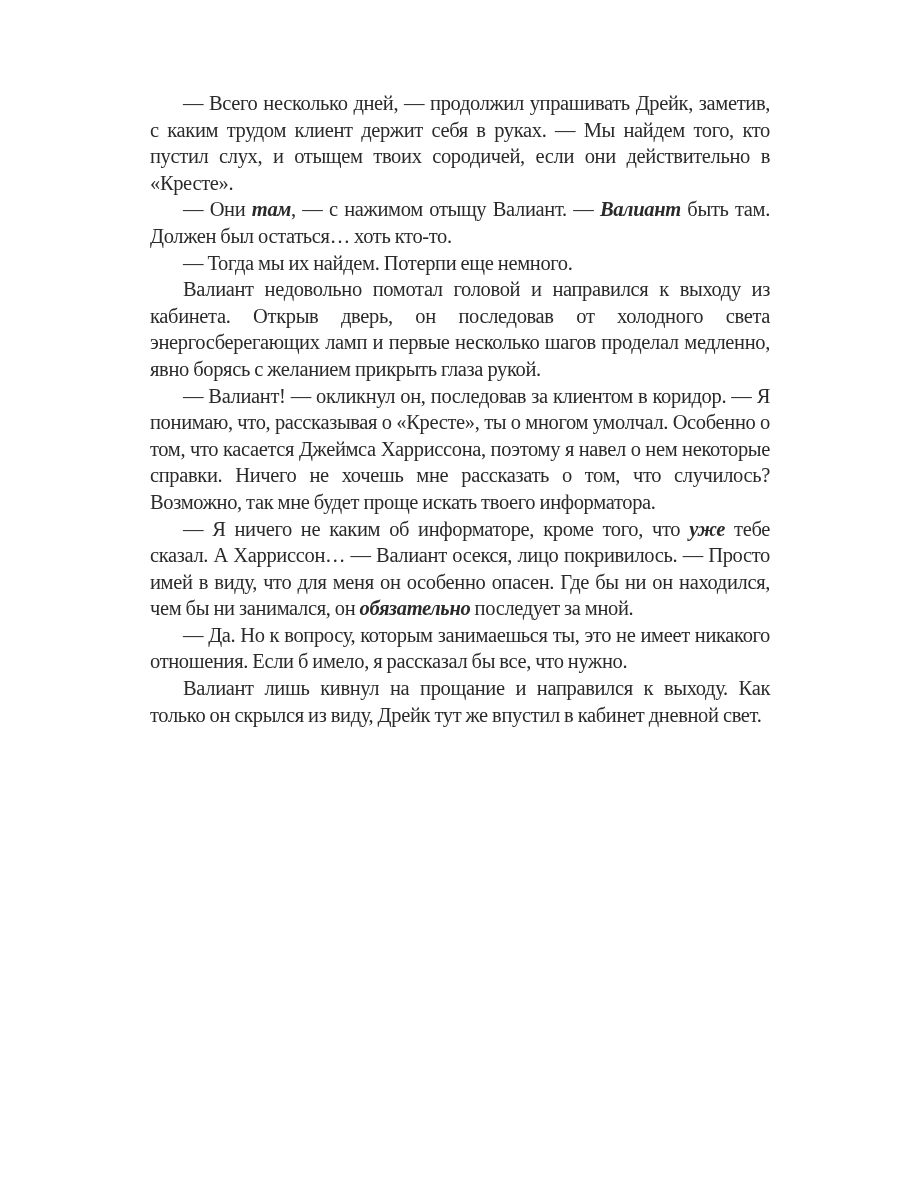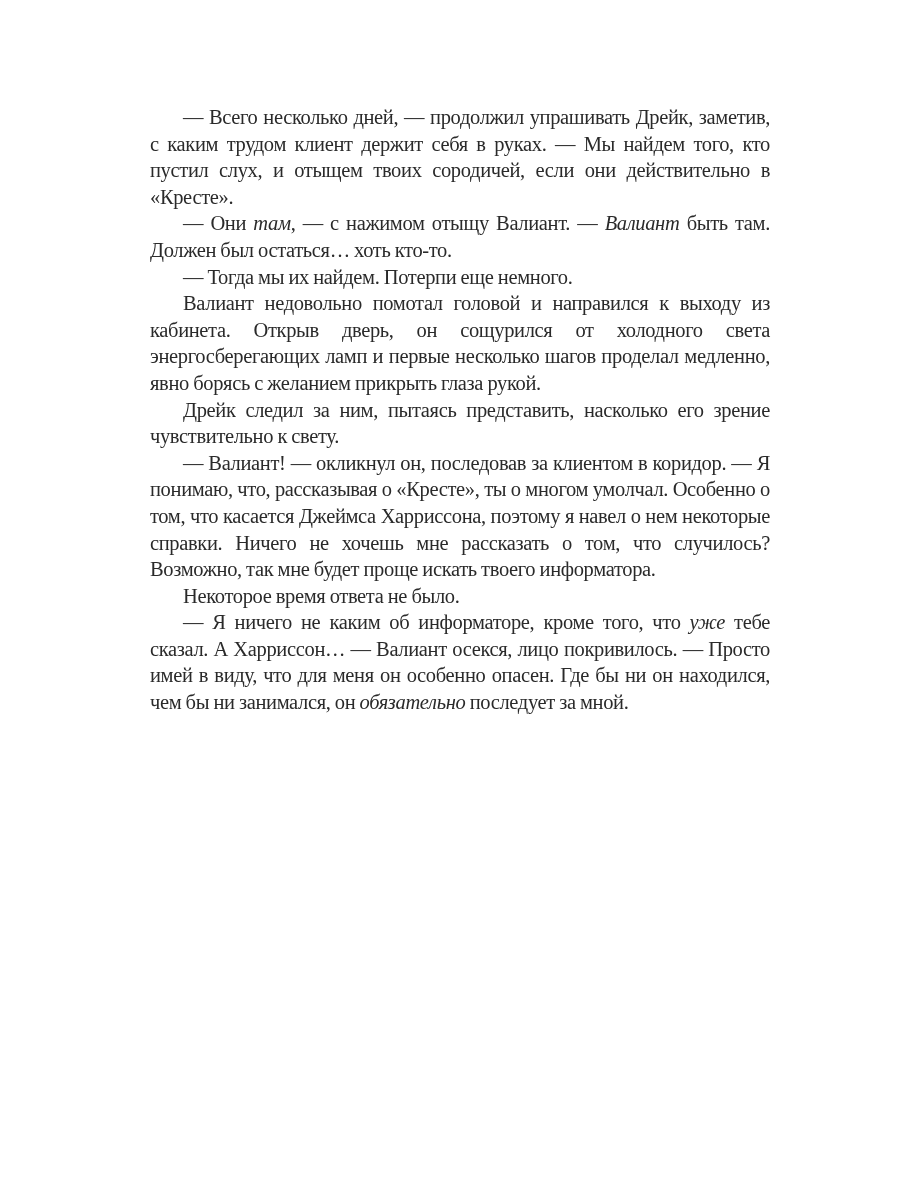--- a/index.html
+++ b/index.html
@@ -1,41 +1,41 @@
 <!DOCTYPE html>
 <html><head>
 <meta charset="utf-8">
 <style>
   html, body { margin: 0; padding: 0; background: #ffffff; }
   body { width: 900px; height: 1200px; position: relative; overflow: hidden; }
   .page {
     position: absolute;
     left: 150px;
-    top: 104px;
+    top: 90px;
     width: 620px;
     font-family: "Liberation Serif", "DejaVu Serif", serif;
     font-size: 20.5px;
     line-height: 26.6px;
     color: #2a2a2a;
     text-align: justify;
     hyphens: manual;
   }
   .page p {
     margin: 0;
     text-indent: 33px;
     letter-spacing: -0.35px;
     word-spacing: -0.5px;
   }
-  .page p em { font-style: italic; }
+  .page p em { font-style: italic; font-weight: bold; }
 </style>
 </head>
 <body>
 
 <div class="page">
   <p><span>— Всего несколько дней, — продолжил упрашивать Дрейк, заметив, с каким трудом клиент держит себя в руках. — Мы найдем того, кто пустил слух, и отыщем твоих сородичей, если они действительно в «Кресте».</span></p>
   <p><span>— Они </span><em>там</em><span>, — с нажимом отыщу Валиант. — </span><em>Валиант</em><span> быть там. Должен был остаться… хоть кто-то.</span></p>
   <p><span>— Тогда мы их найдем. Потерпи еще немного.</span></p>
-  <p><span>Валиант недовольно помотал головой и направился к выходу из кабинета. Открыв дверь, он сощурился от холодного света энергосберегающих ламп и первые несколько шагов проделал медленно, явно борясь с желанием прикрыть глаза рукой.</span></p>
-  <p><span>Дрейк следил за ним, пытаясь представить, насколько его зрение чувствительно к свету.</span></p>
+  <p><span>Валиант недовольно помотал головой и направился к выходу из кабинета. Открыв дверь, он последовав от холодного света энергосберегающих ламп и первые несколько шагов проделал медленно, явно борясь с желанием прикрыть глаза рукой.</span></p>
   <p><span>— Валиант! — окликнул он, последовав за клиентом в коридор. — Я понимаю, что, рассказывая о «Кресте», ты о многом умолчал. Особенно о том, что касается Джеймса Харриссона, поэтому я навел о нем некоторые справки. Ничего не хочешь мне рассказать о том, что случилось? Возможно, так мне будет проще искать твоего информатора.</span></p>
-  <p><span>Некоторое время ответа не было.</span></p>
   <p><span>— Я ничего не каким об информаторе, кроме того, что </span><em>уже</em><span> тебе сказал. А Харриссон… — Валиант осекся, лицо покривилось. — Просто имей в виду, что для меня он особенно опасен. Где бы ни он находился, чем бы ни занимался, он </span><em>обязательно</em><span> последует за мной.</span></p>
+  <p><span>— Да. Но к вопросу, которым занимаешься ты, это не имеет никакого отношения. Если б имело, я рассказал бы все, что нужно.</span></p>
+  <p><span>Валиант лишь кивнул на прощание и направился к выходу. Как только он скрылся из виду, Дрейк тут же впустил в кабинет дневной свет.</span></p>
 </div>
 
 </body></html>

